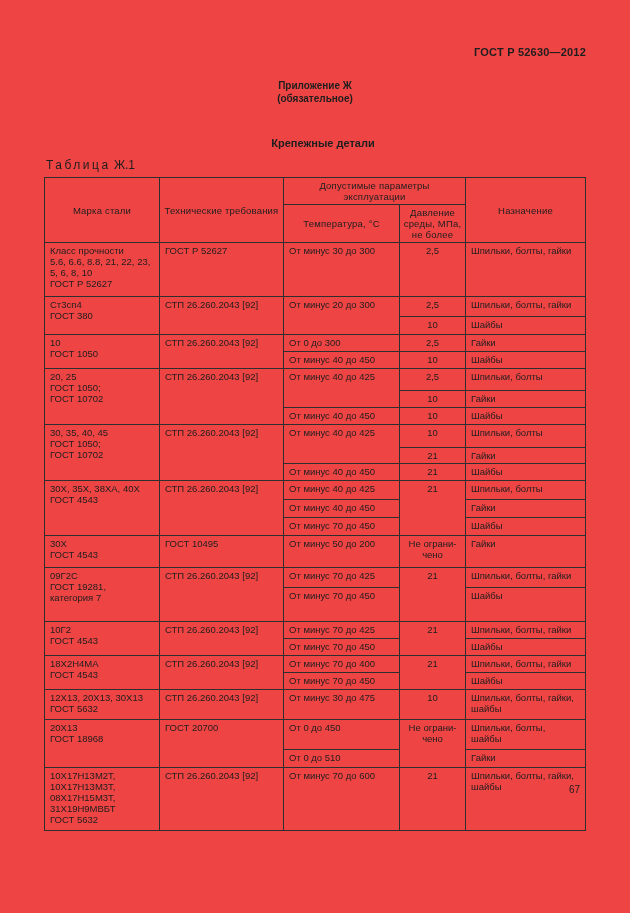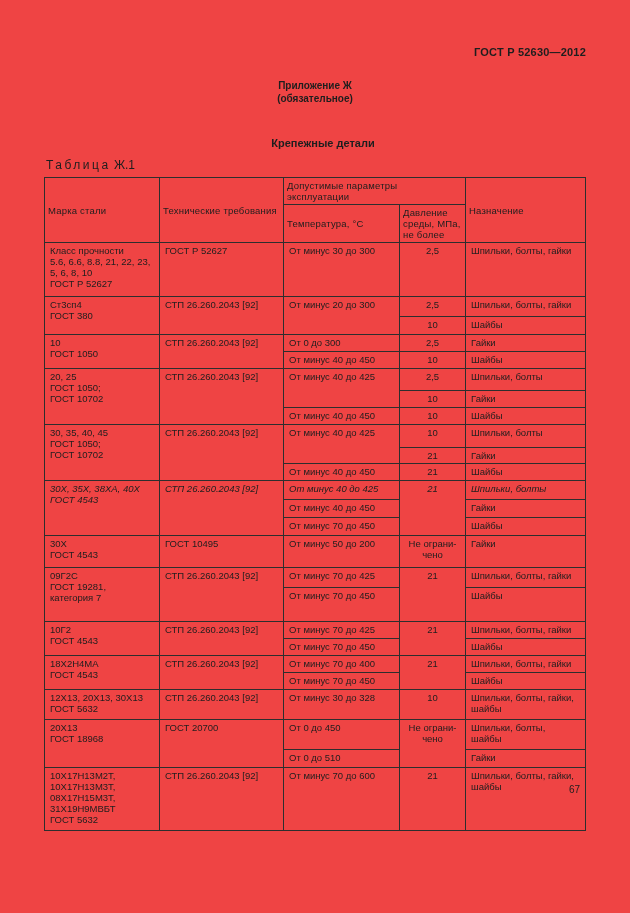--- a/index.html
+++ b/index.html
@@ -41,21 +41,21 @@
     border:1px solid #2e2e2e;
     font-size:9.5px;
     line-height:11px;
     vertical-align:top;
     padding:2px 4px 2px 5px;
     white-space:pre-line;
     overflow:hidden;
   }
   table.gost th {
     font-weight:normal;
-    text-align:left;
+    text-align:center;
     vertical-align:middle;
     padding:2px 3px;
     letter-spacing:0.2px;
   }
   table.gost td.center { text-align:center; padding-left:2px; padding-right:2px; }
   .page-number {
     position:absolute; top:784px; right:50px;
     font-size:10px;
   }
 </style>
@@ -162,21 +162,21 @@
         </tr>
         <tr style="height: 16px;">
           <td class="center">21</td>
           <td>Гайки</td>
         </tr>
         <tr style="height: 17px;">
           <td>От минус 40 до 450</td>
           <td class="center">21</td>
           <td>Шайбы</td>
         </tr>
-        <tr style="height: 19px; font-style: italic;">
+        <tr style="height: 19px;">
           <td rowspan="3">30Х, 35Х, 38ХА, 40Х
 ГОСТ 4543</td>
           <td rowspan="3">СТП 26.260.2043 [92]</td>
           <td>От минус 40 до 425</td>
           <td rowspan="3" class="center">21</td>
           <td>Шпильки, болты</td>
         </tr>
         <tr style="height: 18px;">
           <td>От минус 40 до 450</td>
           <td>Гайки</td>
@@ -228,21 +228,21 @@
           <td>Шпильки, болты, гайки</td>
         </tr>
         <tr style="height: 17px;">
           <td>От минус 70 до 450</td>
           <td>Шайбы</td>
         </tr>
         <tr style="height: 30px;">
           <td>12Х13, 20Х13, 30Х13
 ГОСТ 5632</td>
           <td>СТП 26.260.2043 [92]</td>
-          <td>От минус 30 до 328</td>
+          <td>От минус 30 до 475</td>
           <td class="center">10</td>
           <td>Шпильки, болты, гайки,
 шайбы</td>
         </tr>
         <tr style="height: 30px;">
           <td rowspan="2">20Х13
 ГОСТ 18968</td>
           <td rowspan="2">ГОСТ 20700</td>
           <td>От 0 до 450</td>
           <td rowspan="2" class="center">Не ограни-

